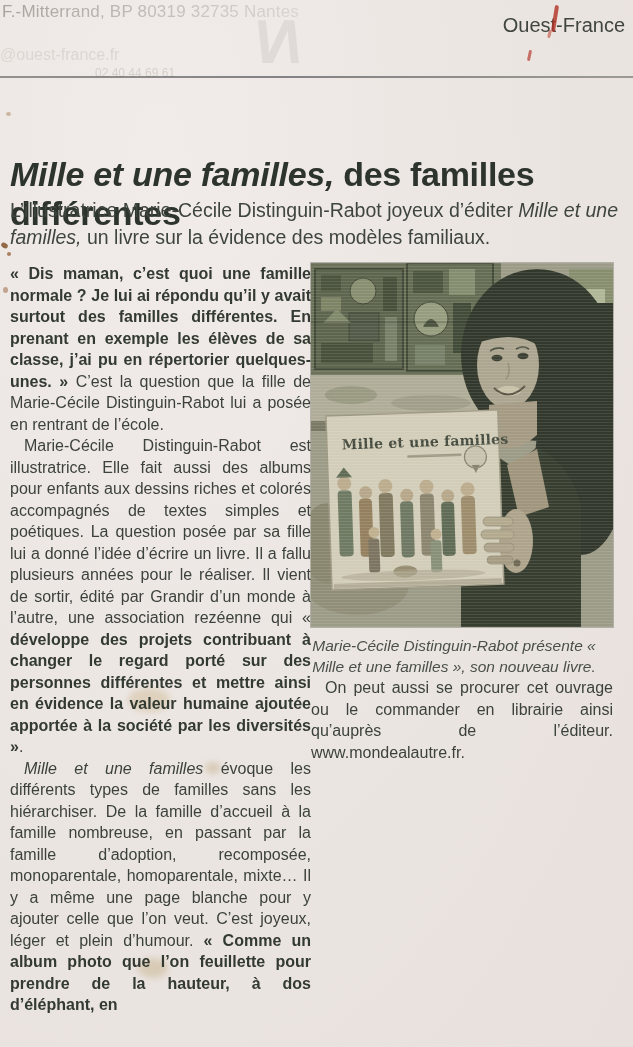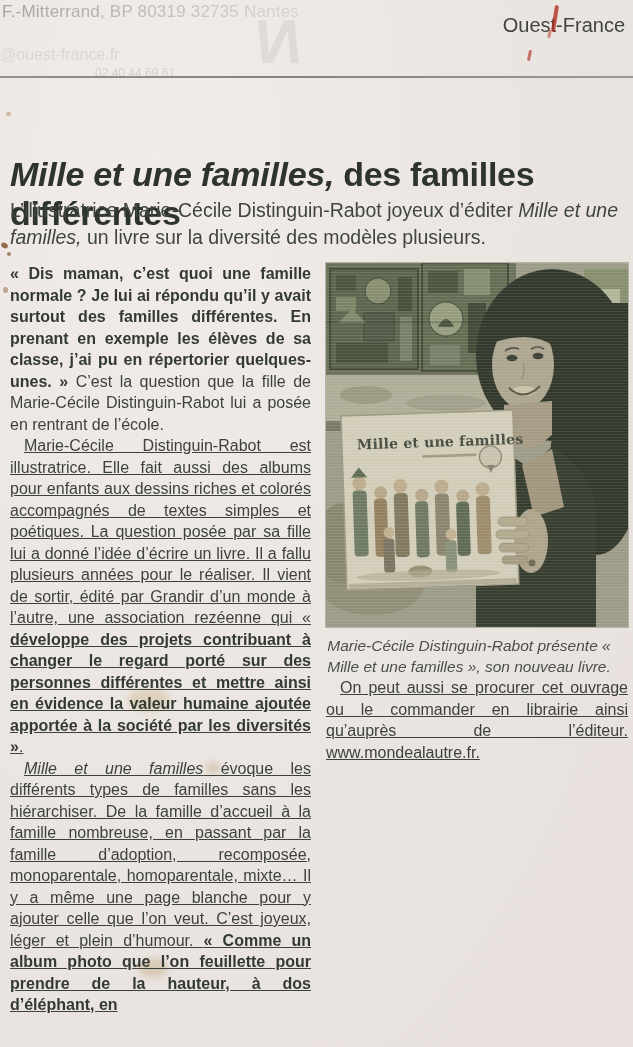--- a/index.html
+++ b/index.html
@@ -53,28 +53,28 @@
     position:absolute;left:10px;top:155px;width:618px;
     font-size:34px;font-weight:bold;letter-spacing:-.3px;color:#2d332d;
   }
   .headline .it{font-style:italic;}
   .standfirst{
     position:absolute;left:10px;top:197px;width:614px;
     font-size:19.5px;line-height:27px;color:#3e443e;
   }
   .standfirst .it{font-style:italic;}
   
-  .columns{position:absolute;left:10px;top:263px;width:618px;display:flex;gap:15px;}
+  .columns{position:absolute;left:10px;top:263px;width:618px;display:flex;}
   .col-left{width:301px;}
   .col-right{width:302px;}
   .body-text p{
     margin:0;font-size:16px;line-height:21.5px;text-align:justify;
     color:#3c423b;hyphens:auto;-webkit-hyphens:auto;
   }
-  .body-text p.ind{text-indent:14px;text-decoration:underline;}
+  .body-text p.ind{text-indent:14px;}
   .body-text b{color:#333a32;}
   .body-text .it{font-style:italic;}
   
   .photo{
     width:302px;height:364px;position:relative;
     outline:1px solid rgba(110,110,95,.45);
     background:#a3a28e;
   }
   .photo svg{display:block;width:100%;height:100%;}
   .caption{
@@ -105,21 +105,21 @@
   <div class="speck sp3"></div>
   <div class="speck sp4"></div>
   <div class="stain st1"></div>
   <div class="stain st2"></div>
   <div class="stain st3"></div>
 
   <div class="rule"></div>
 
   <div class="headline"><span class="it">Mille et une familles,</span><span> des familles différentes</span></div>
 
-  <div class="standfirst"><span>L’illustratrice Marie-Cécile Distinguin-Rabot joyeux d’éditer </span><span class="it">Mille et une familles,</span><span> un livre sur la diversité des modèles plusieurs.</span></div>
+  <div class="standfirst"><span>L’illustratrice Marie-Cécile Distinguin-Rabot joyeux d’éditer </span><span class="it">Mille et une familles,</span><span> un livre sur la évidence des modèles familiaux.</span></div>
 
   <div class="columns">
 
     <div class="col-left body-text">
       <p><b>« Dis maman, c’est quoi une famille normale ? Je lui ai répondu qu’il y avait surtout des familles différentes. En prenant en exemple les élèves de sa classe, j’ai pu en répertorier quelques-unes. » </b><span>C’est la question que la fille de Marie-Cécile Distinguin-Rabot lui a posée en rentrant de l’école.</span></p>
       <p class="ind"><span>Marie-Cécile Distinguin-Rabot est illustratrice. Elle fait aussi des albums pour enfants aux dessins riches et colorés accompagnés de textes simples et poétiques. La question posée par sa fille lui a donné l’idée d’écrire un livre. Il a fallu plusieurs années pour le réaliser. Il vient de sortir, édité par Grandir d’un monde à l’autre, une association rezéenne qui « </span><b>développe des projets contribuant à changer le regard porté sur des personnes différentes et mettre ainsi en évidence la valeur humaine ajoutée apportée à la société par les diversités »</b><span>.</span></p>
       <p class="ind"><span class="it">Mille et une familles</span><span> évoque les différents types de familles sans les hiérarchiser. De la famille d’accueil à la famille nombreuse, en passant par la famille d’adoption, recomposée, monoparentale, homoparentale, mixte… Il y a même une page blanche pour y ajouter celle que l’on veut. C’est joyeux, léger et plein d’humour. </span><b>« Comme un album photo que l’on feuillette pour prendre de la hauteur, à dos d’éléphant, en</b></p>
     </div>
 
     <div class="col-right body-text">

